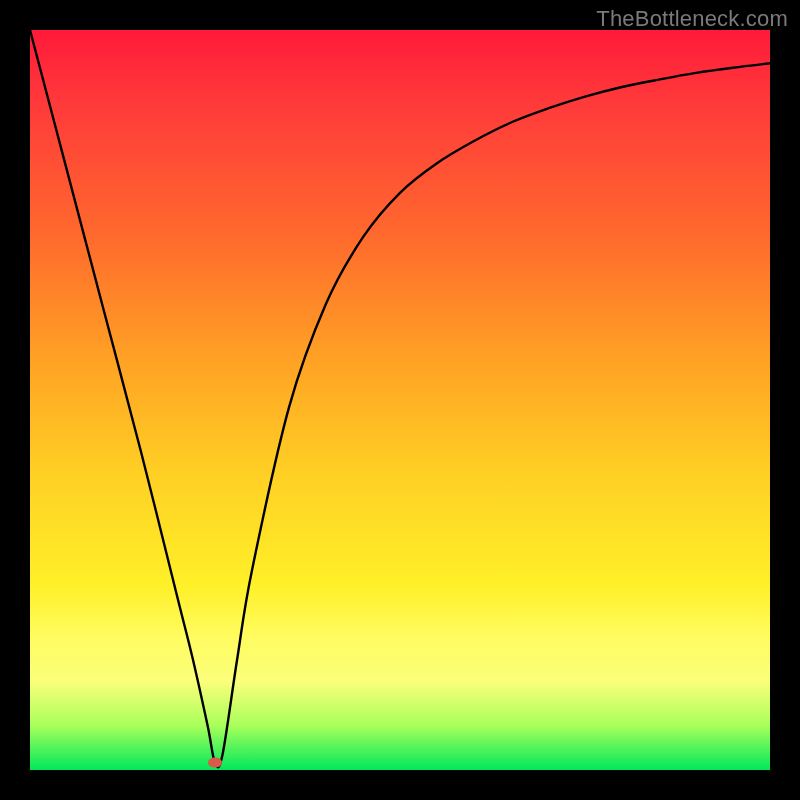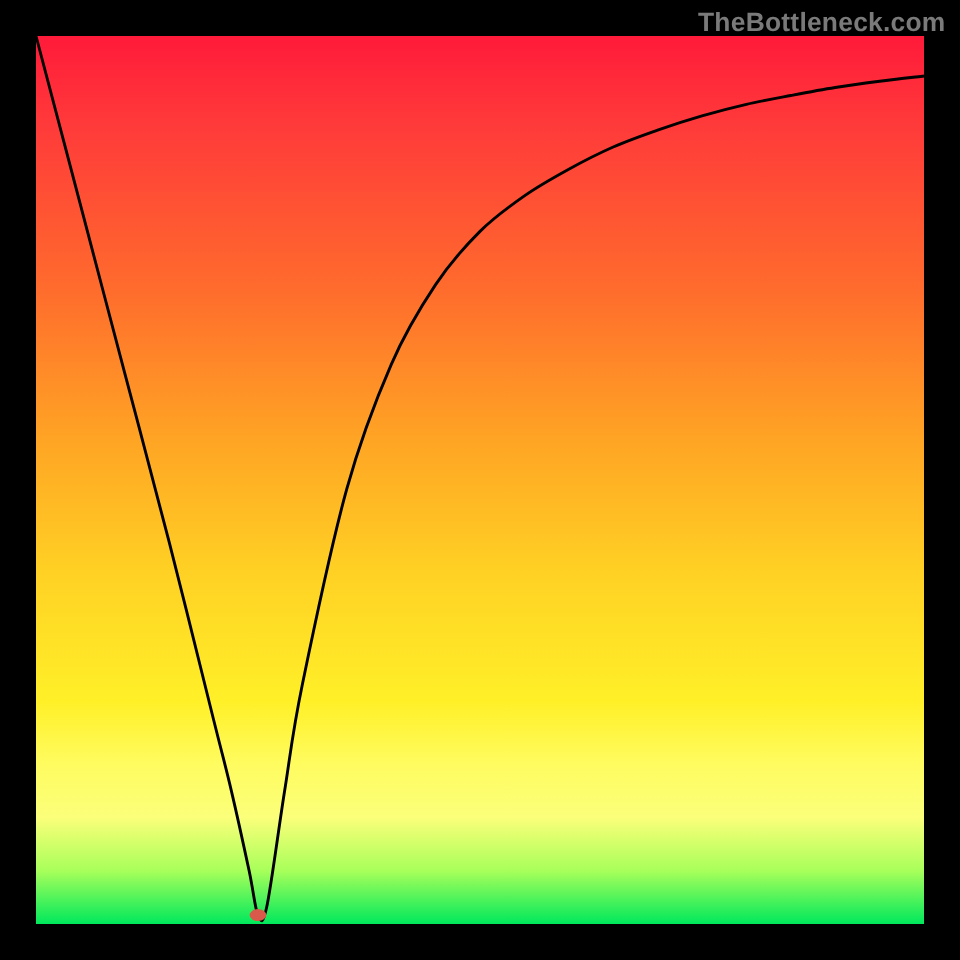--- a/index.html
+++ b/index.html
@@ -28,21 +28,21 @@
       #fbff7a 88%,
       #a8ff5a 94%,
       #00e85c 100%);
   }
   .watermark {
     position: absolute;
     top: 6px;
     right: 12px;
     color: #7a7a7a;
     font-size: 22px;
-    font-weight: 700;
+    font-weight: 400;
     letter-spacing: 0.2px;
   }
   svg.curve {
     position: absolute;
     left: 0;
     top: 0;
     width: 740px;
     height: 740px;
     overflow: visible;
   }

